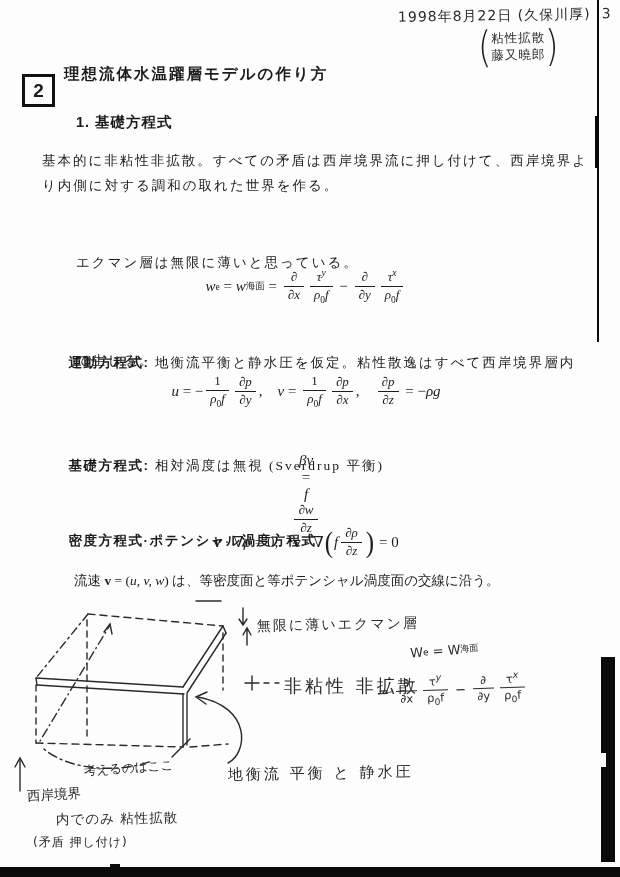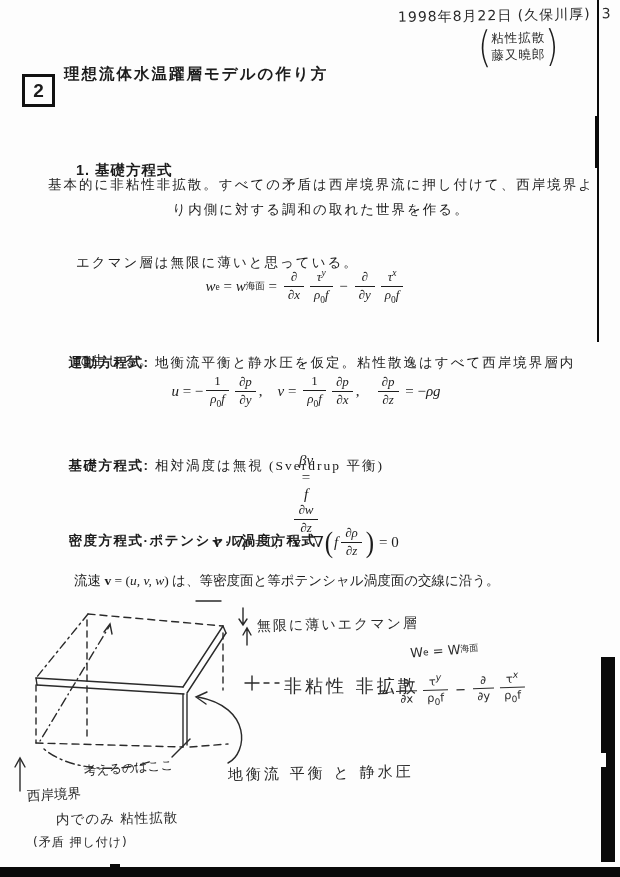--- a/index.html
+++ b/index.html
@@ -50,23 +50,23 @@
       <span class="hw-name hand" style="display:block;">粘性拡散</span>
       <span class="hw-name hand" style="display:block;">藤又曉郎</span>
     </span>
     <span class="hw-paren">)</span>
   </div>
 
   <div class="abs" id="sec-box" style="left:22px;top:74px;">
     <span>2</span>
   </div>
   <div class="abs" id="doc-title" style="left:64px;top:64px;">理想流体水温躍層モデルの作り方</div>
-  <div class="abs" id="doc-subtitle" style="left:76px;top:113px;margin-top:48px;">1. 基礎方程式</div>
+  <div class="abs" id="doc-subtitle" style="left:76px;top:113px;">1. 基礎方程式</div>
 
-  <div class="abs body-line" id="intro" style="left:42px;top:172px;text-align:center;">基本的に非粘性非拡散。すべての矛盾は西岸境界流に押し付けて、西岸境界より内側に対する調和の取れた世界を作る。</div>
+  <div class="abs body-line" id="intro" style="left:42px;top:148px;">基本的に非粘性非拡散。すべての矛盾は西岸境界流に押し付けて、西岸境界より内側に対する調和の取れた世界を作る。</div>
 
   <div class="abs body-line" style="left:76px;top:250px;">エクマン層は無限に薄いと思っている。</div>
   <div class="abs meq eq-row" style="top:268px;"><span>w</span><sub>e</sub><span class="rm"> = </span><span>w</span><sub>海面</sub><span class="rm"> = </span><span class="frac"><span class="fnum"><span>∂</span></span><span class="fden"><span>∂x</span></span></span><span class="frac"><span class="fnum"><span>τ</span><sup>y</sup></span><span class="fden"><span>ρ</span><sub>0</sub><span>f</span></span></span><span class="rm"> − </span><span class="frac"><span class="fnum"><span>∂</span></span><span class="fden"><span>∂y</span></span></span><span class="frac"><span class="fnum"><span>τ</span><sup>x</sup></span><span class="fden"><span>ρ</span><sub>0</sub><span>f</span></span></span></div>
 
   <div class="abs body-line" style="left:47px;top:325px;">
     <span class="sec-label">運動方程式:</span><span> 地衡流平衡と静水圧を仮定。粘性散逸はすべて西岸境界層内</span>
   </div>
   <div class="abs body-line" style="left:76px;top:348px;">で生じる。</div>
   <div class="abs meq eq-row" style="top:374px;"><span>u</span><span class="rm"> = −</span><span class="frac"><span class="fnum"><span class="rm">1</span></span><span class="fden"><span>ρ</span><sub>0</sub><span>f</span></span></span><span class="frac"><span class="fnum"><span>∂p</span></span><span class="fden"><span>∂y</span></span></span><span class="rm">,    </span><span>v</span><span class="rm"> = </span><span class="frac"><span class="fnum"><span class="rm">1</span></span><span class="fden"><span>ρ</span><sub>0</sub><span>f</span></span></span><span class="frac"><span class="fnum"><span>∂p</span></span><span class="fden"><span>∂x</span></span></span><span class="rm">,    </span><span class="frac"><span class="fnum"><span>∂p</span></span><span class="fden"><span>∂z</span></span></span><span class="rm"> = −</span><span>ρg</span></div>
 

